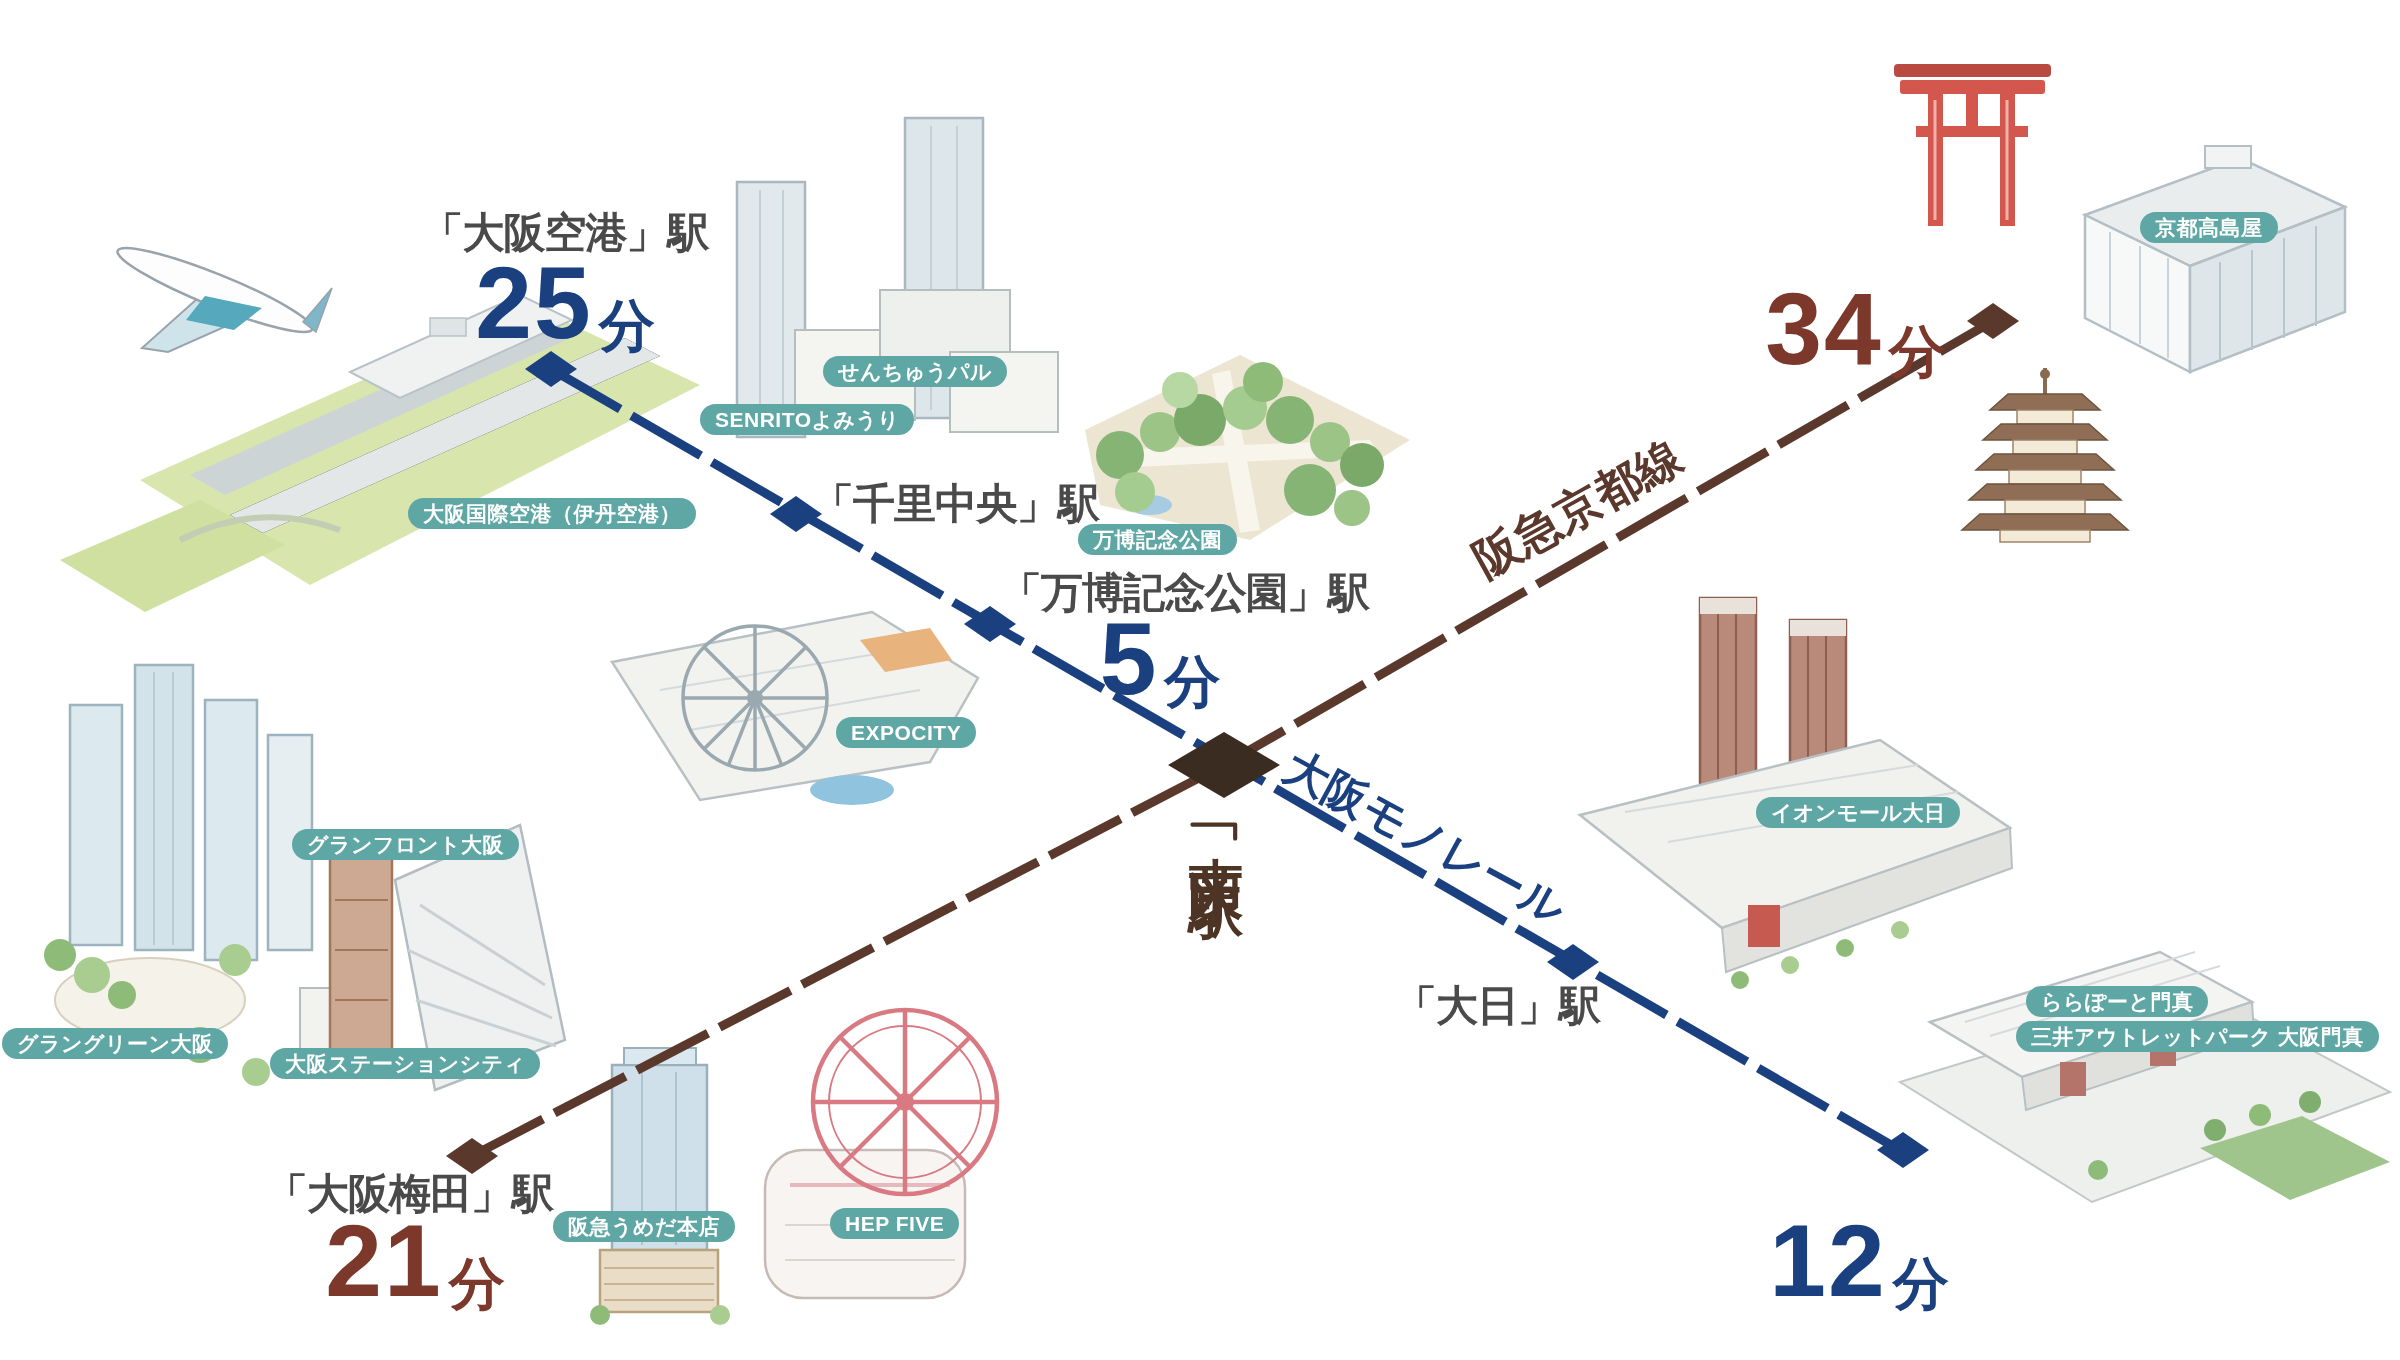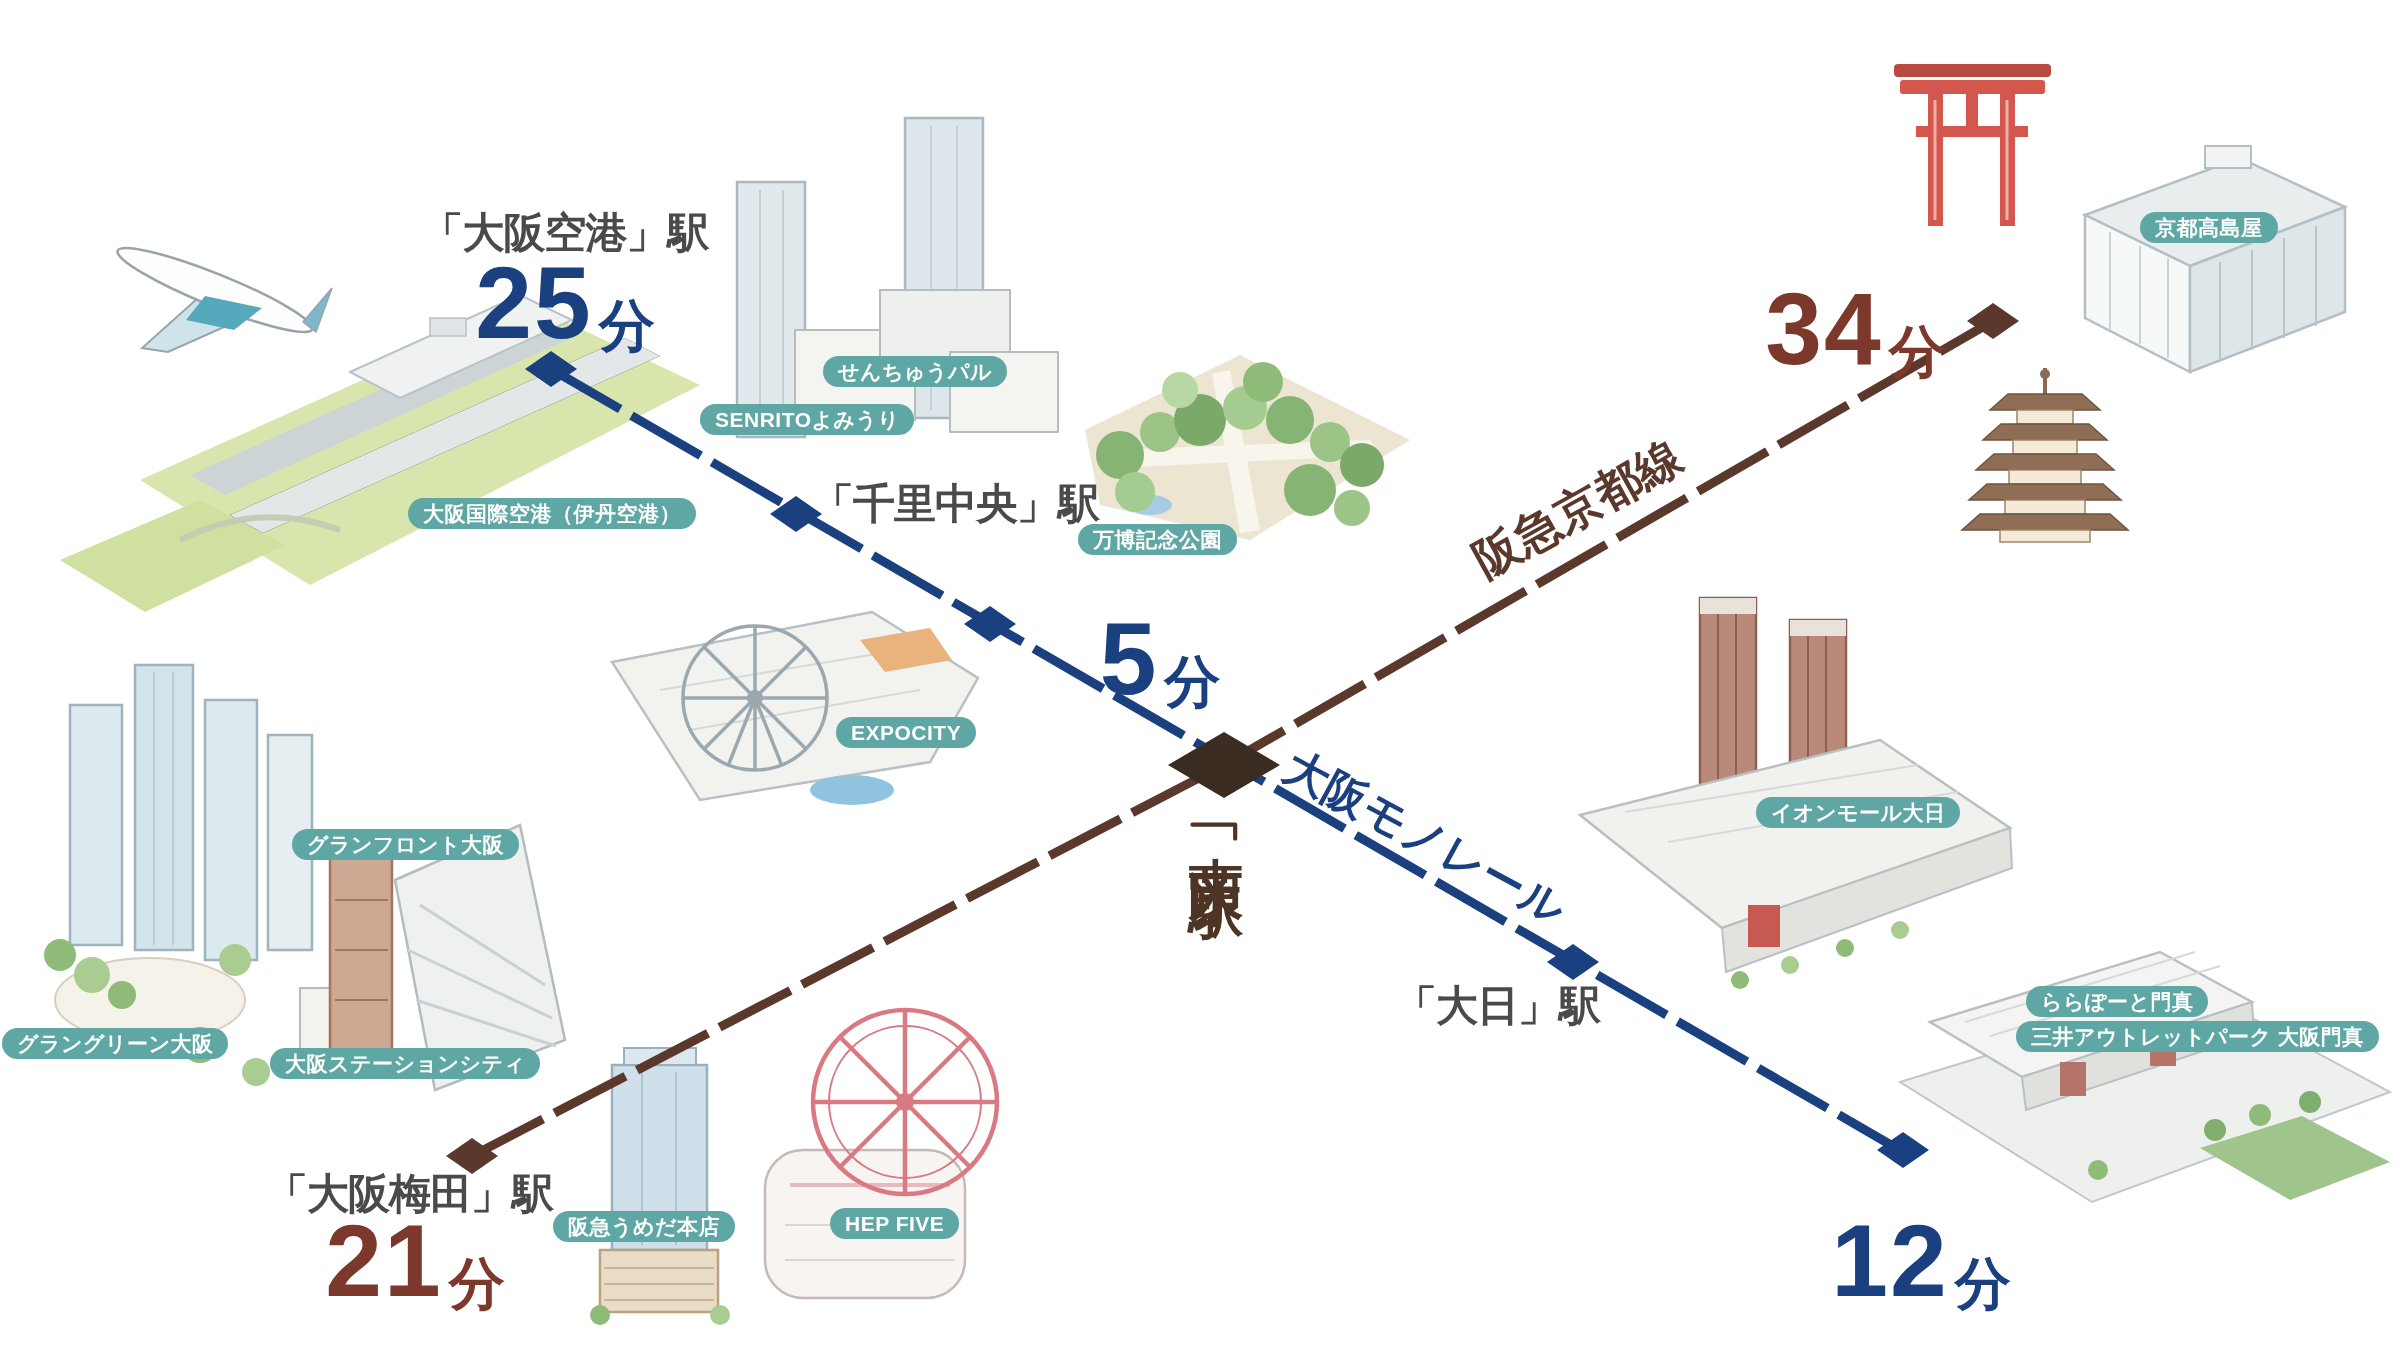--- a/index.html
+++ b/index.html
@@ -271,28 +271,29 @@
   <div class="pill" style="left:2140px;top:212px;">京都高島屋</div>
 
   <div class="st-name centered" style="left:400px;top:205px;width:330px;">「大阪空港」駅</div>
   <div class="st-time time-blue" style="left:400px;top:252px;width:330px;">
     <span class="t-val">25</span>
     <span class="t-unit">分</span>
   </div>
 
   <div class="st-name" style="left:812px;top:476px;">「千里中央」駅</div>
 
+  <div class="st-name" style="left:1000px;top:565px;">「万博記念公園」駅</div>
   <div class="st-time time-blue" style="left:1000px;top:608px;width:320px;">
     <span class="t-val">5</span>
     <span class="t-unit">分</span>
   </div>
 
   <div class="st-name" style="left:1395px;top:978px;">「大日」駅</div>
 
-  <div class="st-time time-blue" style="left:1756px;top:1210px;width:330px;">
+  <div class="st-time time-blue" style="left:1694px;top:1210px;width:330px;">
     <span class="t-val">12</span>
     <span class="t-unit">分</span>
   </div>
 
   <div class="st-time time-maroon" style="left:1690px;top:278px;width:330px;">
     <span class="t-val">34</span>
     <span class="t-unit">分</span>
   </div>
 
   <div class="st-name" style="left:266px;top:1166px;">「大阪梅田」駅</div>

